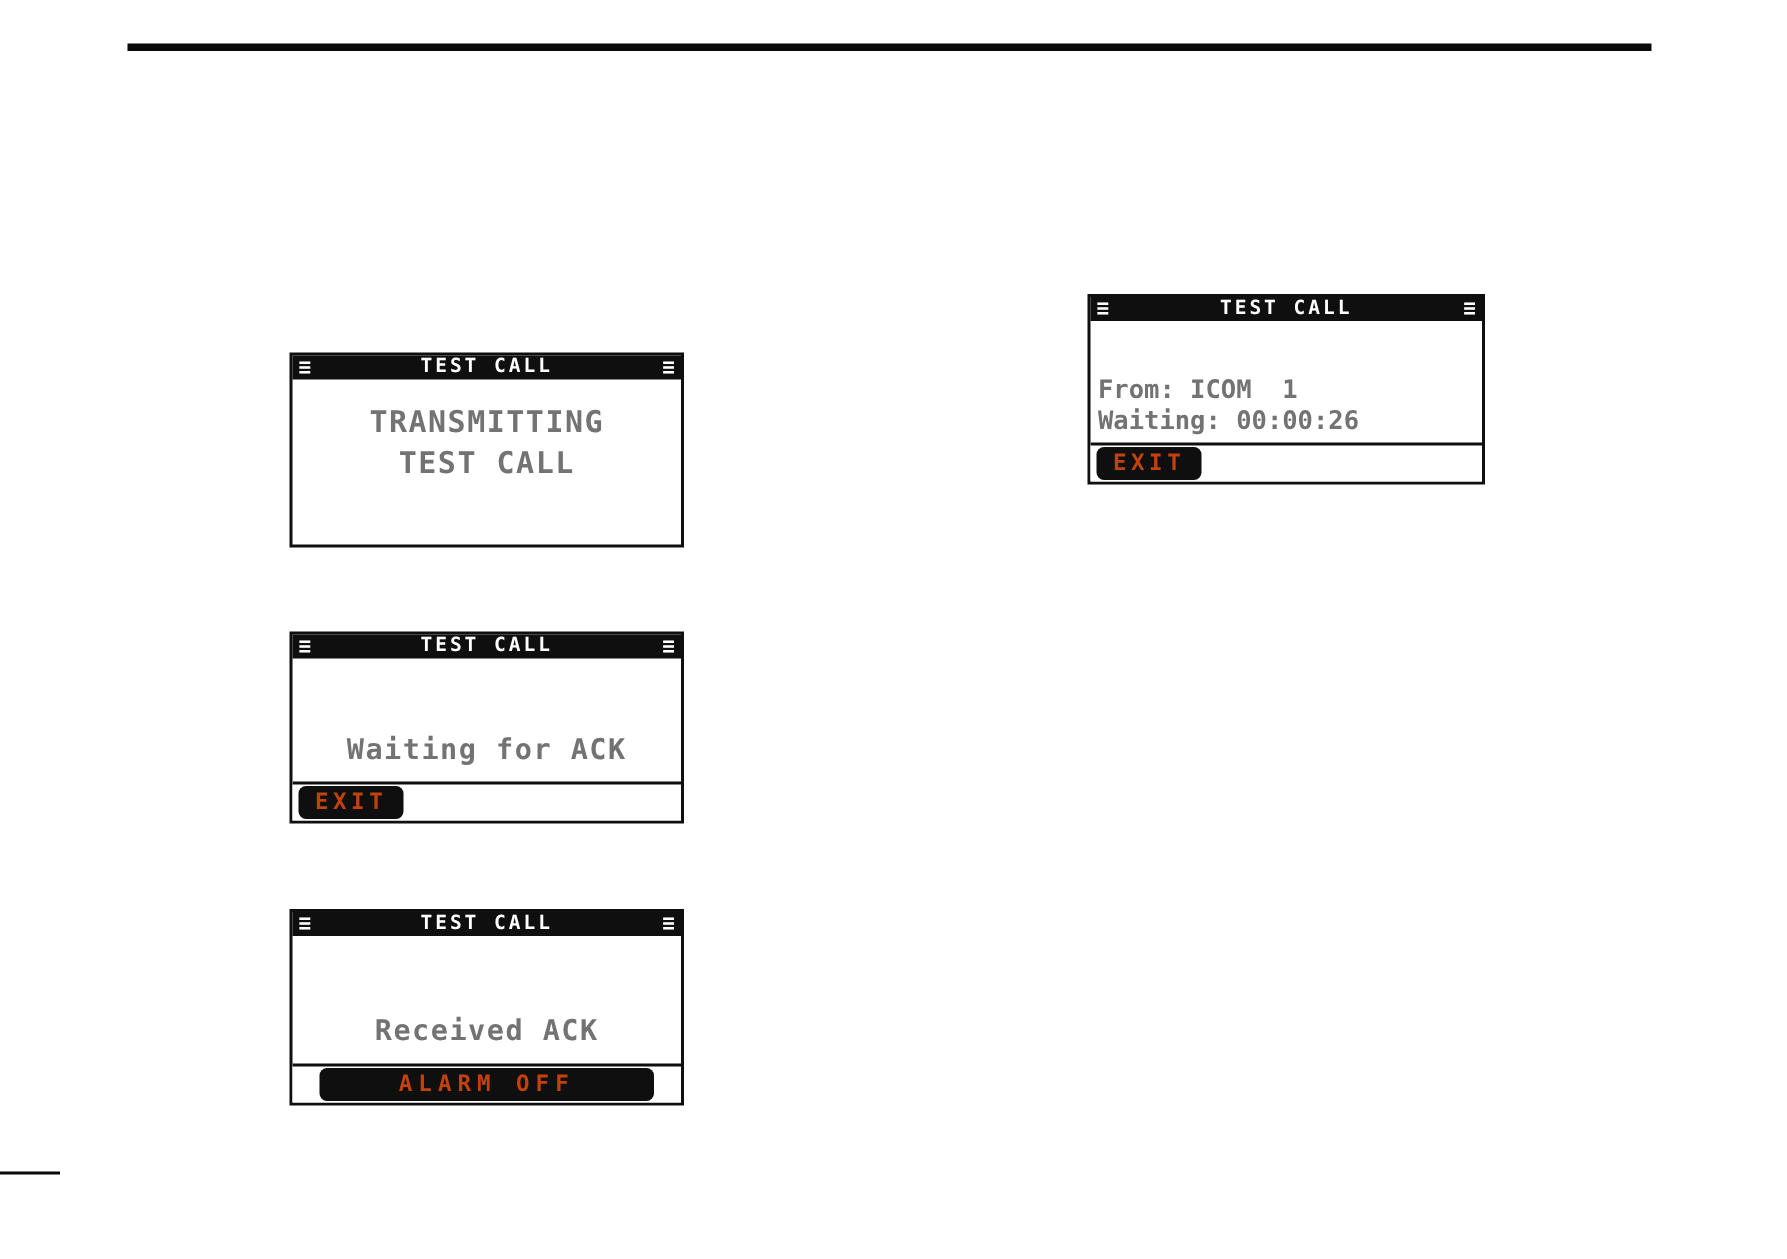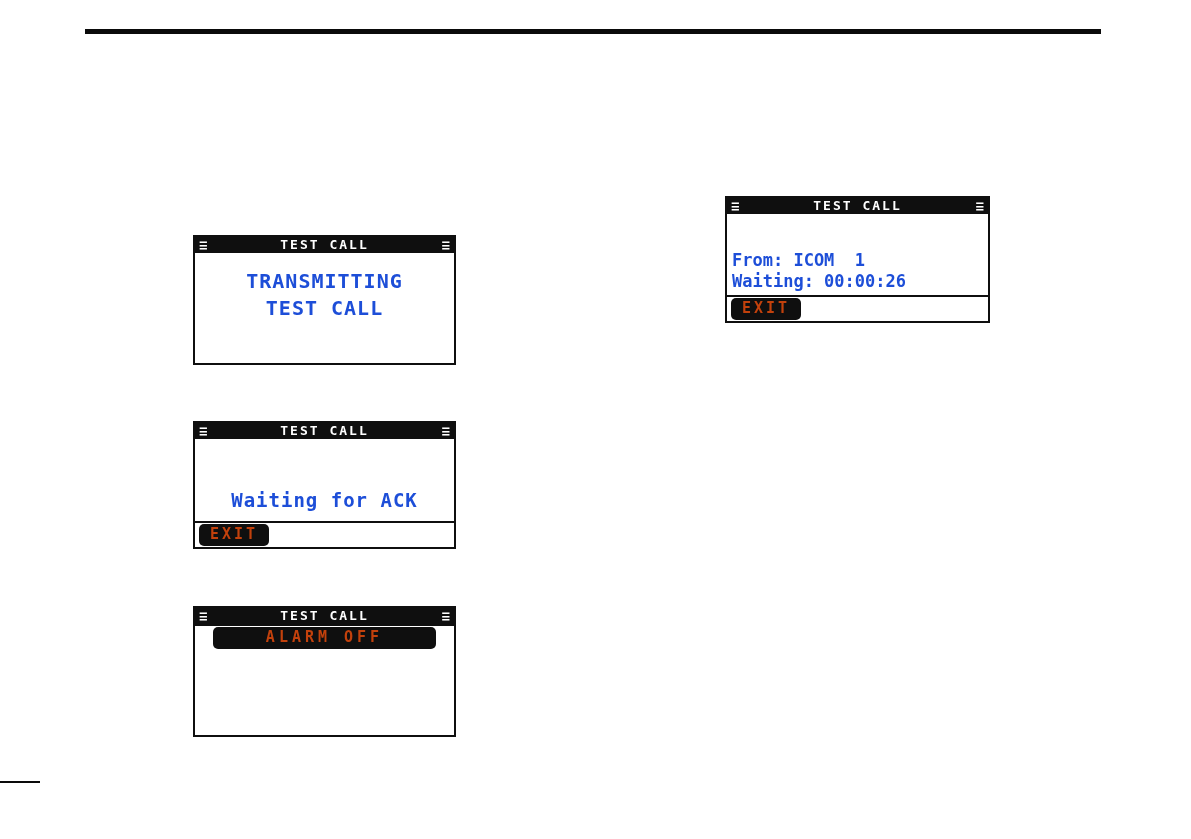--- a/index.html
+++ b/index.html
@@ -48,21 +48,21 @@
   }
   .titlebar .title {
     font-size: 13px;
     font-weight: bold;
     letter-spacing: 2px;
     line-height: 14px;
     white-space: pre;
   }
   .content {
     flex: 1 1 auto;
-    color: #1d4ed8;
+    color: #737373;
     font-weight: bold;
   }
   .content.center-lines {
     display: flex;
     flex-direction: column;
     align-items: center;
     text-align: center;
     padding-top: 15px;
     font-size: 20px;
     line-height: 27px;
@@ -157,20 +157,23 @@
       <button class="softkey exit">EXIT</button>
     </div>
   </div>
 
   <div class="screen" id="screen-received">
     <div class="titlebar">
       <span class="menu">≡</span>
       <span class="title">TEST CALL</span>
       <span class="menu">≡</span>
     </div>
+    <div class="content center-single">
+      <span>Received ACK</span>
+    </div>
     <div class="softbar">
       <button class="softkey wide">ALARM OFF</button>
     </div>
   </div>
 
   <div class="screen" id="screen-elapsed">
     <div class="titlebar">
       <span class="menu">≡</span>
       <span class="title">TEST CALL</span>
       <span class="menu">≡</span>

